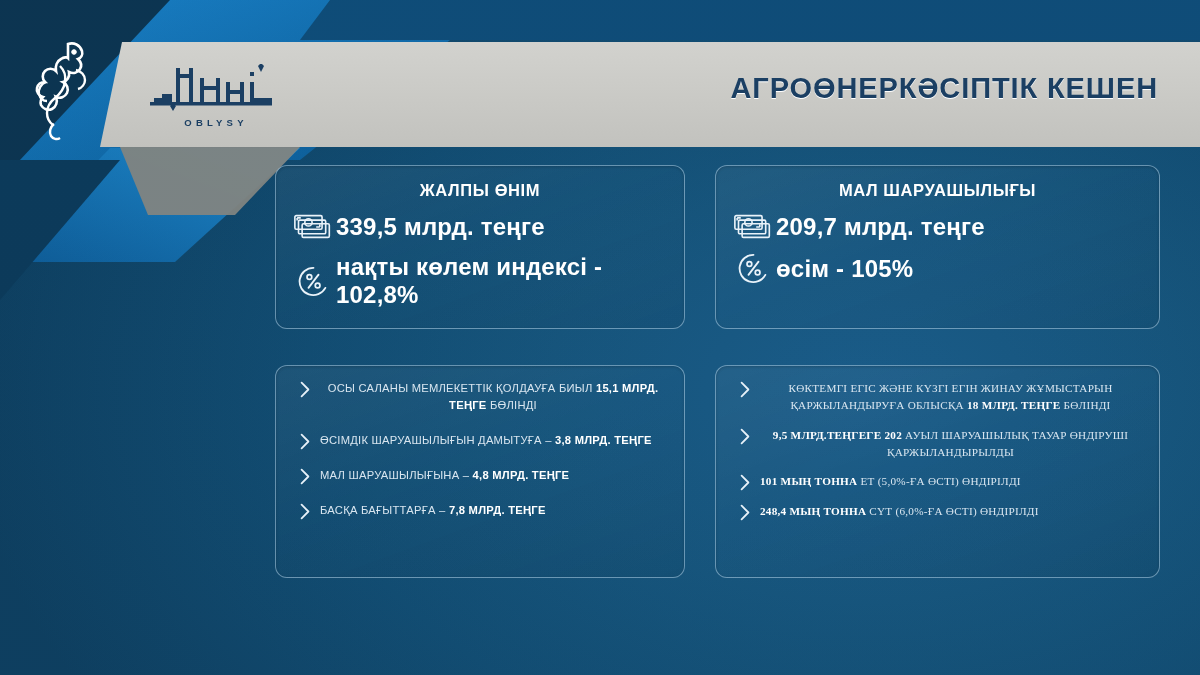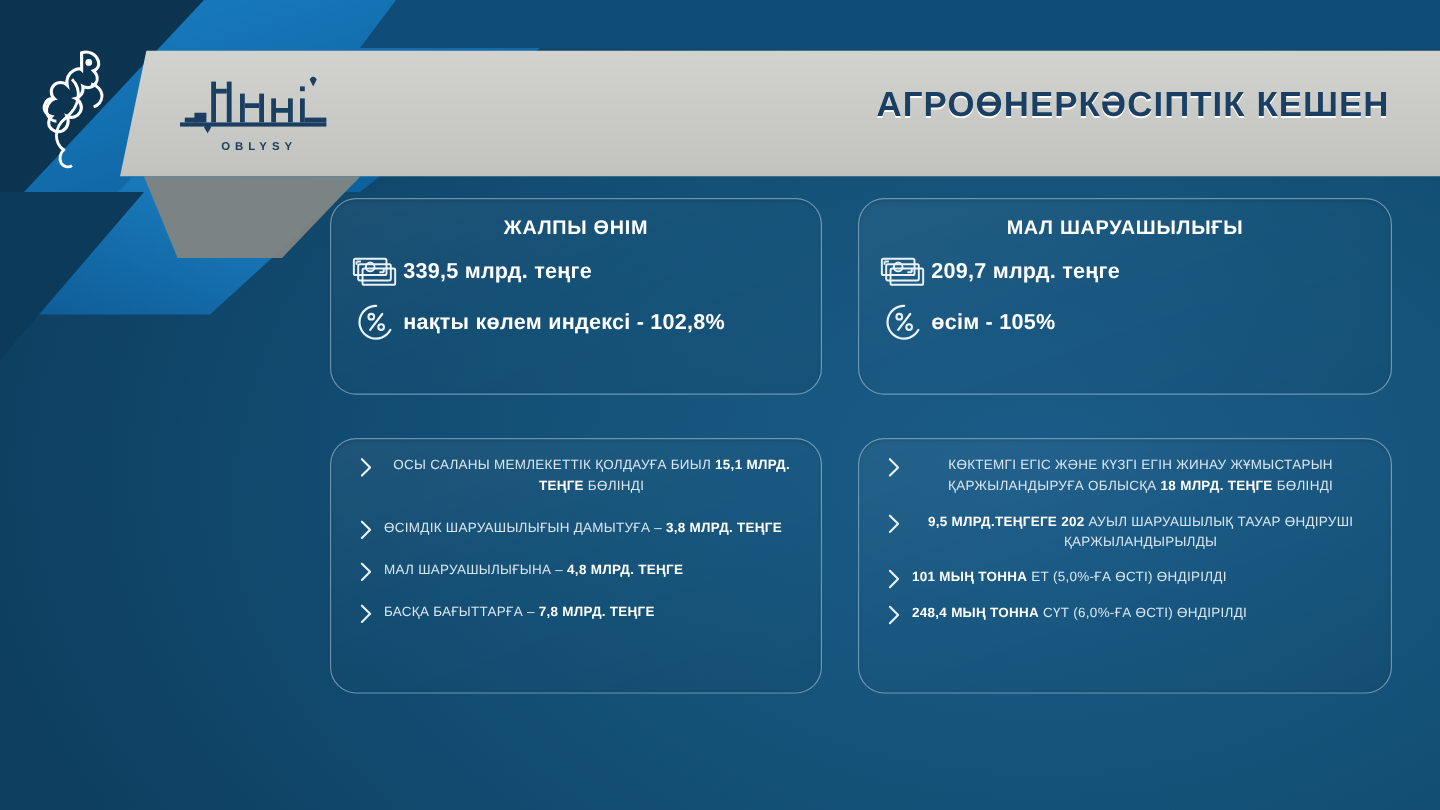--- a/index.html
+++ b/index.html
@@ -34,56 +34,56 @@
     position:absolute;left:152px;top:117px;width:128px;
     text-align:center;font-size:9.5px;letter-spacing:4.2px;
     font-weight:bold;color:#1b3f63;
   }
   .emblem{position:absolute;left:24px;top:36px;width:72px;height:108px;}
 
   
   .card{
     position:absolute;
     border:1px solid rgba(173,206,228,.55);
-    border-radius:22px;
+    border-radius:12px;
     background:linear-gradient(160deg,rgba(255,255,255,.055) 0%,rgba(255,255,255,.012) 45%,rgba(0,0,0,.05) 100%);
     box-shadow:0 1px 3px rgba(0,0,0,.18) inset;
   }
   #card-top-left{left:275px;top:165px;width:408px;height:162px;}
   #card-top-right{left:715px;top:165px;width:443px;height:162px;}
   #card-bottom-left{left:275px;top:365px;width:408px;height:211px;}
   #card-bottom-right{left:715px;top:365px;width:443px;height:211px;}
 
   .card-title{
     text-align:center;color:#ffffff;font-weight:bold;
     font-size:16.5px;letter-spacing:.6px;margin-top:15px;
   }
   .stat-row{display:flex;align-items:center;margin-top:12px;padding-left:14px;}
   .stat-row .ico{width:46px;flex:0 0 46px;display:flex;align-items:center;justify-content:center;}
   .stat-row .txt{
-    color:#ffffff;font-size:18px;font-weight:bold;letter-spacing:.2px;
+    color:#ffffff;font-size:24px;font-weight:bold;letter-spacing:.2px;
   }
   #card-top-left .stat-row:first-of-type{margin-top:14px;}
 
   
   .bullets{padding:12px 18px 0 14px;}
   .bullet{display:flex;align-items:flex-start;margin-bottom:7px;text-align:center;}
   .bullet .chev{
     flex:0 0 30px;width:30px;display:flex;justify-content:center;
     padding-top:1px;
   }
   .bullet .btxt{
     color:#d9e6f0;font-size:11.2px;line-height:1.55;letter-spacing:.25px;
     font-weight:normal;
   }
   .bullet .btxt b{color:#ffffff;font-weight:bold;}
   #card-bottom-left .bullets{padding-top:14px;}
   #card-bottom-left .bullet{margin-bottom:17px;}
   #card-bottom-right .bullets{padding-top:14px;}
-  #card-bottom-right .bullet{margin-bottom:12px;}
+  #card-bottom-right .bullet{margin-bottom:12px;font-family:Liberation Serif, serif;}
 </style>
 </head>
 <body>
 
 <div class="slide">
 
   <svg class="bg-shape" viewBox="0 0 1200 675" preserveAspectRatio="none">
     <defs>
       <linearGradient id="gBright" x1="0" y1="0" x2="1" y2="1">
         <stop offset="0%" stop-color="#1a86d0"></stop>

